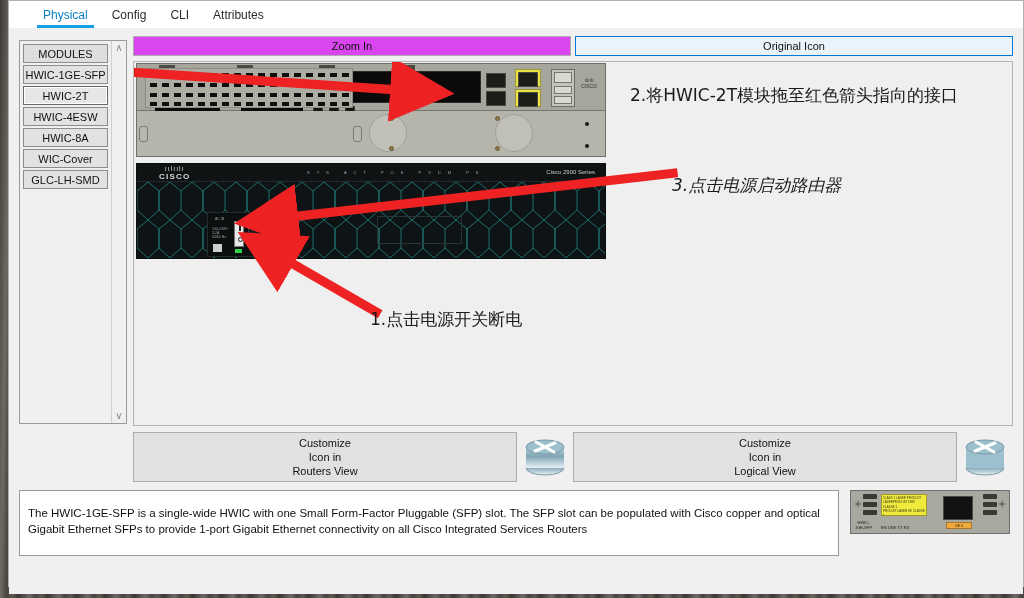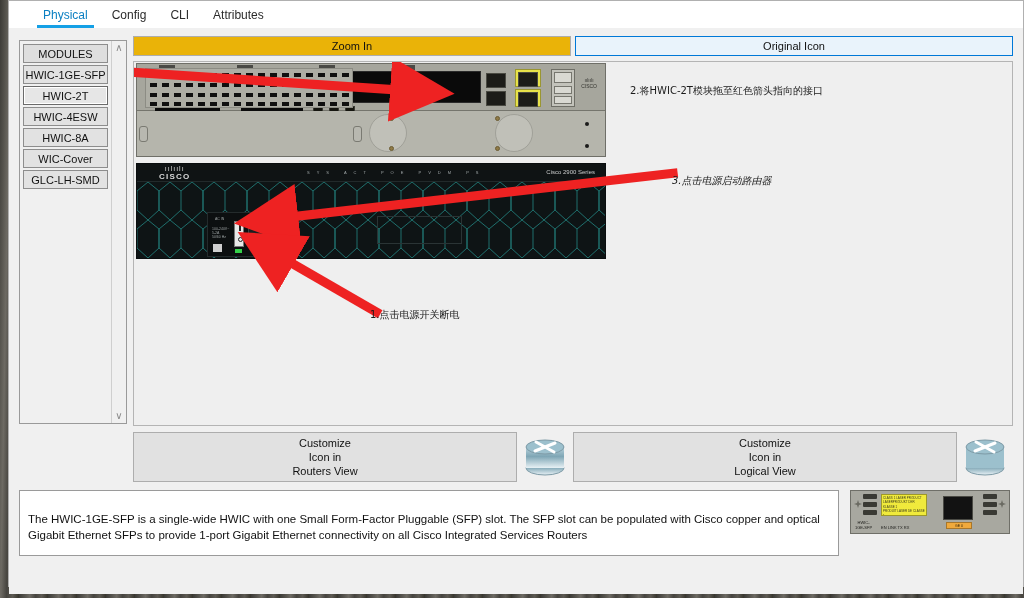--- a/index.html
+++ b/index.html
@@ -136,21 +136,21 @@
   .sb-arrow { font-size: 10px; color: #8a8a8a; line-height: 1; user-select: none; }
 
   
   #device-col { flex: 1; display: flex; flex-direction: column; margin-left: 6px; }
   #device-title {
     text-align: center; font-size: 11.5px; color: #111; height: 17px; line-height: 17px;
   }
   #zoom-row { display: flex; gap: 4px; margin-top: 2px; }
   .zoom-btn {
     flex: 1; height: 20px;
-    background: #eab308; border: 1px solid #adadad;
+    background: #d946ef; border: 1px solid #adadad;
     font-size: 11px; color: #111;
     display: flex; align-items: center; justify-content: center;
   }
   .zoom-btn.active { background: #e9f3fb; border: 1px solid #0078d7; }
 
   #device-view {
     margin-top: 5px;
     flex: 1;
     border: 1px solid #b4b4b4;
     background: #efefef;
@@ -216,21 +216,21 @@
   #front .psu .rocker .o { position:absolute; left:2.5px; top:15px; width:5px; height:5px; border:1.5px solid #222; border-radius:50%; }
   #front .psu .led { position:absolute; left:27px; top:36px; width:7px; height:4px; background:#35d14a; }
   #front .psu .socket { position:absolute; left:40px; top:12px; width:16px; height:22px; background:#1b1f20; border:1px solid #3a4243; }
   #front .vent { position:absolute; left:240px; top:52px; width:85px; height:28px; border:1px solid #2a3435; }
 
   
   #arrows { position: absolute; inset: 0; pointer-events: none; }
 
   .anno {
     position: absolute;
-    font-size: 10px; color: #1a1a1a;
+    font-size: 17px; color: #1a1a1a;
     font-family: "DejaVu Sans", sans-serif;
     white-space: nowrap;
   }
   #anno2 { left: 496px; top: 22px; }
   #anno3 { left: 538px; top: 112px; font-style: italic; }
   #anno1 { left: 236px; top: 246px; }
 
   
   #customize-row {
     display: flex; align-items: stretch; gap: 0;
@@ -243,21 +243,21 @@
     font-size: 11px; color: #111; line-height: 14px;
   }
   .router-icon { width: 56px; flex: 0 0 56px; display:flex; align-items:center; justify-content:center; }
   .router-icon svg { display:block; }
 
   
   #desc-row { display: flex; gap: 8px; margin-top: 8px; height: 66px; flex: 0 0 66px; }
   #desc-box {
     flex: 1; border: 1px solid #9a9a9a; background: #ffffff;
     font-size: 11.5px; color: #111; line-height: 16px;
-    padding: 20px 8px;
+    padding: 14px 8px;
   }
   #module-preview {
     width: 166px; flex: 0 0 166px;
     border: 0; background: #f0f0f0;
     display: flex; align-items: flex-start; justify-content: center;
   }
   #hwic-card {
     width: 160px; height: 44px; background: #a8a8a0; border: 1px solid #6f6f68;
     position: relative;
   }

